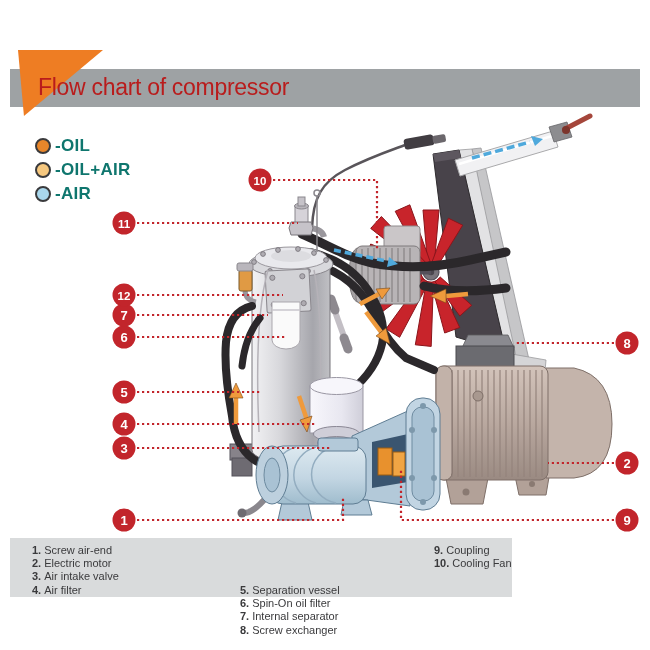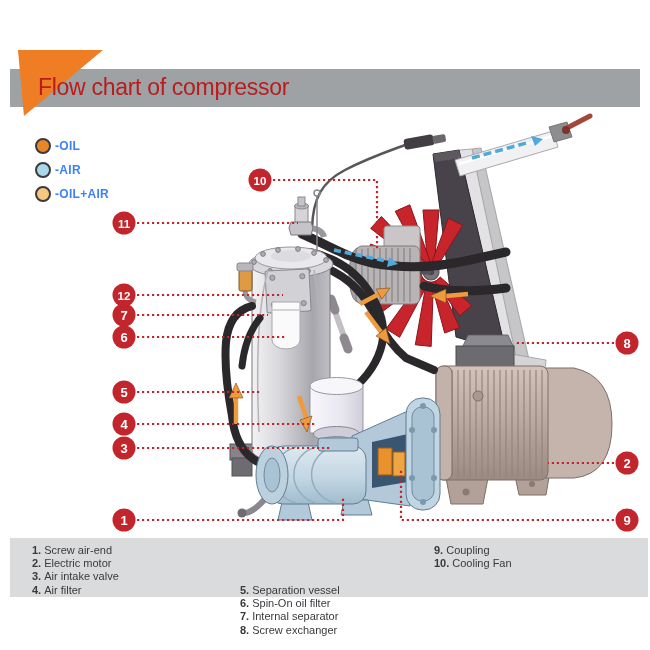--- a/index.html
+++ b/index.html
@@ -9,51 +9,51 @@
   .hdr-bar{position:absolute;left:10px;top:69px;width:630px;height:38px;background:#9ea2a4;}
   .hdr-tri{position:absolute;left:18px;top:50px;width:85px;height:66px;background:#ee7d23;
            clip-path:polygon(0 0,100% 0,7% 100%);}
   .hdr-title{position:absolute;left:38px;top:74px;margin:0;color:#b91c1c;font-size:23px;
              font-weight:400;letter-spacing:-0.3px;z-index:3;}
   
   #flow-legend{position:absolute;left:35px;top:134px;z-index:2;}
   .legend-row{display:flex;align-items:center;height:24px;}
   .swatch{width:16px;height:16px;border-radius:50%;border:2.5px solid #3a3a3c;box-sizing:border-box;
           display:inline-block;margin-right:4px;}
-  .legend-label{font-size:12px;font-weight:bold;color:#3b82f6;letter-spacing:0.3px;}
+  .legend-label{font-size:17px;font-weight:bold;color:#0f766e;letter-spacing:0.3px;}
   
   #diagram{position:absolute;left:0;top:0;z-index:1;}
   
-  #parts-bar{position:absolute;left:10px;top:538px;width:630px;height:59px;background:#d9dbdc;z-index:2;padding-left:8px;}
+  #parts-bar{position:absolute;left:10px;top:538px;width:502px;height:59px;background:#d9dbdc;z-index:2;}
   .parts-col{position:absolute;top:6px;}
   #parts-col-0{left:22px;} #parts-col-1{left:230px;margin-top:40px;} #parts-col-2{left:424px;}
   .part-row{font-size:11px;line-height:13.2px;color:#3a3a3c;white-space:nowrap;}
   .part-num{font-weight:bold;margin-right:3px;}
 </style>
 </head>
 <body>
 
 <div class="page">
 
   <div class="hdr-bar"></div>
   <div class="hdr-tri"></div>
   <h1 class="hdr-title">Flow chart of compressor</h1>
 
   <div id="flow-legend">
       <div class="legend-row">
         <span class="swatch" style="background: rgb(232, 134, 42);"></span>
         <span class="legend-label">-OIL</span>
       </div>
       <div class="legend-row">
+        <span class="swatch" style="background: rgb(246, 200, 127);"></span>
+        <span class="legend-label">-OIL+AIR</span>
+      </div>
+      <div class="legend-row">
         <span class="swatch" style="background: rgb(169, 215, 236);"></span>
         <span class="legend-label">-AIR</span>
-      </div>
-      <div class="legend-row">
-        <span class="swatch" style="background: rgb(246, 200, 127);"></span>
-        <span class="legend-label">-OIL+AIR</span>
       </div>
     </div>
 
   <svg id="diagram" width="650" height="650" viewBox="0 0 650 650">
     <defs>
       <linearGradient id="gVessel" x1="0" y1="0" x2="1" y2="0">
         <stop offset="0" stop-color="#f2f2f4"></stop>
           <stop offset="0.35" stop-color="#d8d8dc"></stop>
         <stop offset="0.78" stop-color="#a6a6ac"></stop>
           <stop offset="1" stop-color="#c0c0c4"></stop>

